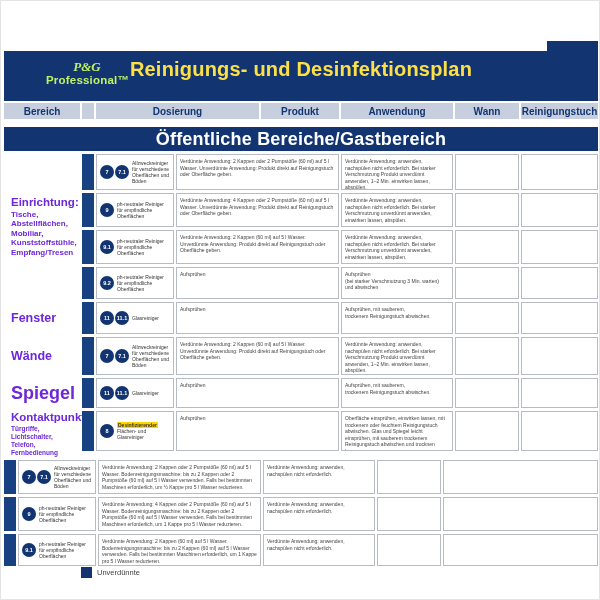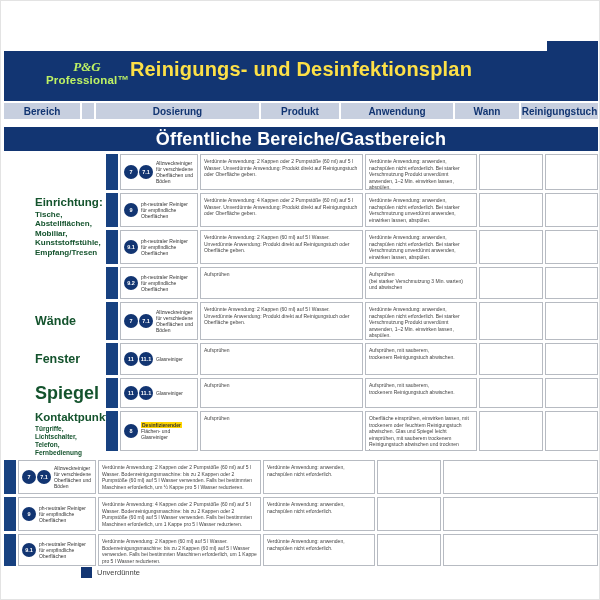--- a/index.html
+++ b/index.html
@@ -22,21 +22,21 @@
                 display:flex;align-items:center;justify-content:center;}
   
   .sectionbar{position:absolute;left:3px;top:126px;width:594px;height:24px;background:#123572;
               color:#fff;display:flex;align-items:center;justify-content:center;
               font-size:18px;font-weight:bold;letter-spacing:.2px;}
   
   .table{position:absolute;left:3px;top:153px;width:594px;display:flex;
          flex-direction:column;gap:3px;}
   .group{display:flex;gap:2px;}
   .area{width:76px;flex:0 0 76px;display:flex;flex-direction:column;justify-content:center;
-        padding-left:7px;box-sizing:border-box;color:#14532d;margin-left:24px;}
+        padding-left:7px;box-sizing:border-box;color:#6d28d9;}
   .area .atitle{font-weight:bold;font-size:11.5px;line-height:13px;}
   .area .asub{font-weight:bold;font-size:8px;line-height:9.5px;white-space:pre-line;margin-top:1px;}
   .grouprows{flex:1;display:flex;flex-direction:column;gap:3px;}
   .row{display:flex;gap:2px;}
   .cbar{flex:0 0 12px;background:#174180;}
   .cell{background:#fff;border:1px solid #b7bbc2;box-sizing:border-box;overflow:hidden;
         font-size:5px;line-height:6.5px;color:#444;padding:3px 3px;white-space:pre-line;}
   .c-prod{flex:0 0 78px;display:flex;align-items:center;gap:3px;white-space:normal;}
   .c-dos{flex:0 0 163px;}
   .c-anw{flex:0 0 112px;}
@@ -148,42 +148,20 @@
 (bei starker Verschmutzung 3 Min. warten)
 und abwischen</div>
           <div class="cell c-wann"></div>
           <div class="cell c-ver"></div>
         </div>
       </div>
     </div>
 
     <div class="group">
       <div class="area">
-        <div class="atitle" style="font-size:12.5px">Wände</div>
-      </div>
-      <div class="grouprows">
-        <div class="row" style="height:38px">
-          <div class="cbar"></div>
-          <div class="cell c-prod">
-            <span class="badges">
-              <span class="badge">7</span>
-              <span class="badge">7.1</span>
-            </span>
-            <span class="ptext">Allzweckreiniger für verschiedene Oberflächen und Böden</span>
-          </div>
-          <div class="cell c-dos">Verdünnte Anwendung: 2 Kappen (60 ml) auf 5 l Wasser. Unverdünnte Anwendung: Produkt direkt auf Reinigungstuch oder Oberfläche geben.</div>
-          <div class="cell c-anw">Verdünnte Anwendung: anwenden, nachspülen nicht erforderlich. Bei starker Verschmutzung Produkt unverdünnt anwenden, 1–2 Min. einwirken lassen, abspülen.</div>
-          <div class="cell c-wann"></div>
-          <div class="cell c-ver"></div>
-        </div>
-      </div>
-    </div>
-
-    <div class="group">
-      <div class="area">
         <div class="atitle" style="font-size:12.5px">Fenster</div>
       </div>
       <div class="grouprows">
         <div class="row" style="height:32px">
           <div class="cbar"></div>
           <div class="cell c-prod">
             <span class="badges">
               <span class="badge">11</span>
               <span class="badge">11.1</span>
             </span>
@@ -193,20 +171,42 @@
           <div class="cell c-anw">Aufsprühen, mit sauberem,
 trockenem Reinigungstuch abwischen.</div>
           <div class="cell c-wann"></div>
           <div class="cell c-ver"></div>
         </div>
       </div>
     </div>
 
     <div class="group">
       <div class="area">
+        <div class="atitle" style="font-size:12.5px">Wände</div>
+      </div>
+      <div class="grouprows">
+        <div class="row" style="height:38px">
+          <div class="cbar"></div>
+          <div class="cell c-prod">
+            <span class="badges">
+              <span class="badge">7</span>
+              <span class="badge">7.1</span>
+            </span>
+            <span class="ptext">Allzweckreiniger für verschiedene Oberflächen und Böden</span>
+          </div>
+          <div class="cell c-dos">Verdünnte Anwendung: 2 Kappen (60 ml) auf 5 l Wasser. Unverdünnte Anwendung: Produkt direkt auf Reinigungstuch oder Oberfläche geben.</div>
+          <div class="cell c-anw">Verdünnte Anwendung: anwenden, nachspülen nicht erforderlich. Bei starker Verschmutzung Produkt unverdünnt anwenden, 1–2 Min. einwirken lassen, abspülen.</div>
+          <div class="cell c-wann"></div>
+          <div class="cell c-ver"></div>
+        </div>
+      </div>
+    </div>
+
+    <div class="group">
+      <div class="area">
         <div class="atitle" style="font-size:18px">Spiegel</div>
       </div>
       <div class="grouprows">
         <div class="row" style="height:30px">
           <div class="cbar"></div>
           <div class="cell c-prod">
             <span class="badges">
               <span class="badge">11</span>
               <span class="badge">11.1</span>
             </span>

